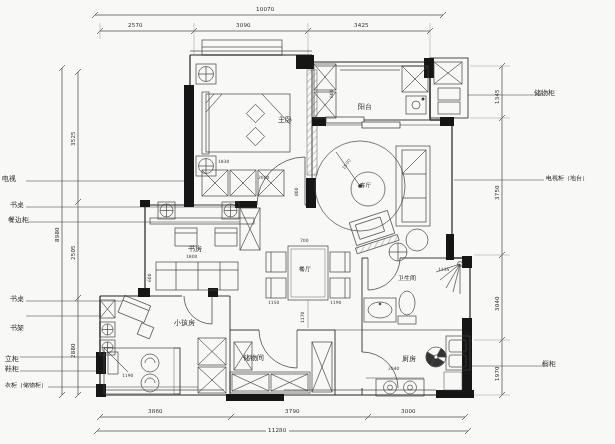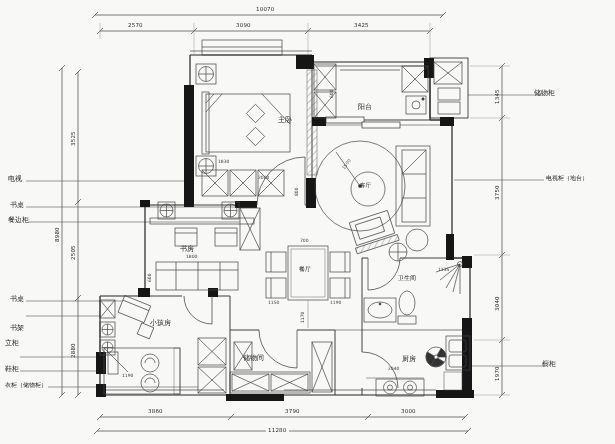--- a/index.html
+++ b/index.html
@@ -397,33 +397,33 @@
           <circle cx="410" cy="387.5" r="2.5"></circle>
     </g>
     <line x1="366" y1="378" x2="424" y2="378" stroke-width="0.5"></line>
     <rect x="444" y="372" width="18" height="18" stroke-width="0.5"></rect>
   </g>
 </svg>
 
   <span class="lbl" style="left:278px;top:117px">主卧</span>
   <span class="lbl" style="left:358px;top:104px">阳台</span>
   <span class="lbl" style="left:360px;top:183px;font-size:5.5px">客厅</span>
-  <span class="lbl" style="left:180px;top:246px">书房</span>
+  <span class="lbl" style="left:188px;top:246px">书房</span>
   <span class="lbl" style="left:299px;top:266px;font-size:6px">餐厅</span>
-  <span class="lbl" style="left:150px;top:320px">小孩房</span>
+  <span class="lbl" style="left:174px;top:320px">小孩房</span>
   <span class="lbl" style="left:243px;top:355px">储物间</span>
   <span class="lbl" style="left:398px;top:275px;font-size:6px">卫生间</span>
   <span class="lbl" style="left:402px;top:356px">厨房</span>
 
-  <span class="lbl" style="left:8px;top:176px">电视</span>
+  <span class="lbl" style="left:2px;top:176px">电视</span>
   <span class="lbl" style="left:10px;top:202px">书桌</span>
   <span class="lbl" style="left:8px;top:217px">餐边柜</span>
   <span class="lbl" style="left:10px;top:296px">书桌</span>
   <span class="lbl" style="left:10px;top:325px">书架</span>
-  <span class="lbl" style="left:5px;top:340px">立柜</span>
+  <span class="lbl" style="left:5px;top:356px">立柜</span>
   <span class="lbl" style="left:5px;top:366px">鞋柜</span>
   <span class="lbl" style="left:5px;top:382px;font-size:6px">衣柜（储物柜）</span>
 
   <span class="lbl" style="left:534px;top:90px">储物柜</span>
   <span class="lbl" style="left:546px;top:175px;font-size:6px">电视柜（地台）</span>
   <span class="lbl" style="left:542px;top:361px">橱柜</span>
 
   <span class="lbl dim" style="left:256px;top:7px">10070</span>
   <span class="lbl dim" style="left:128px;top:23px">2570</span>
   <span class="lbl dim" style="left:236px;top:23px">3090</span>

